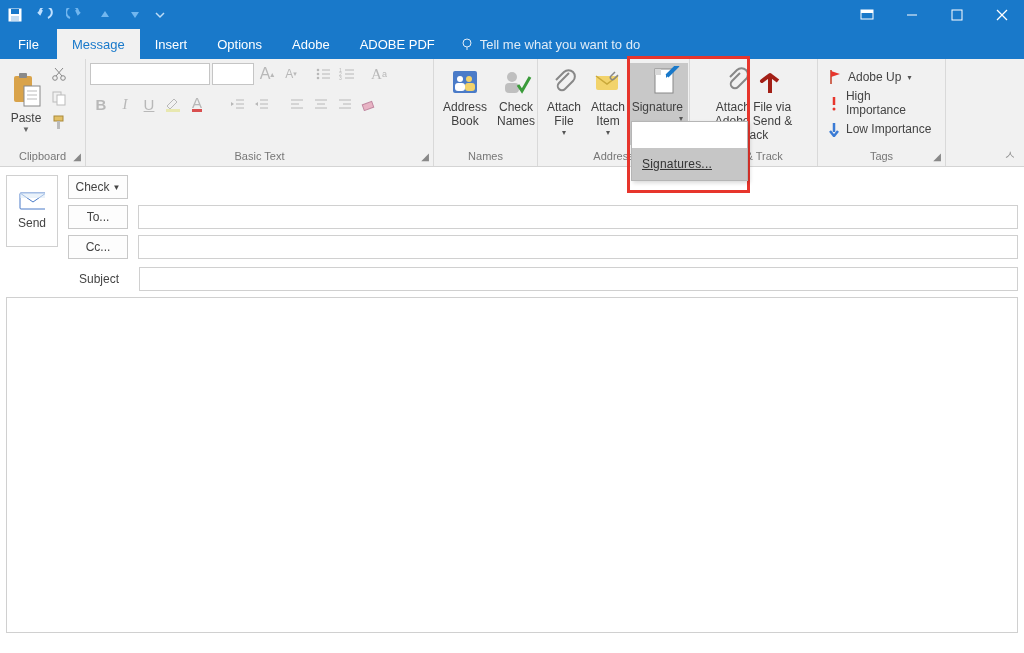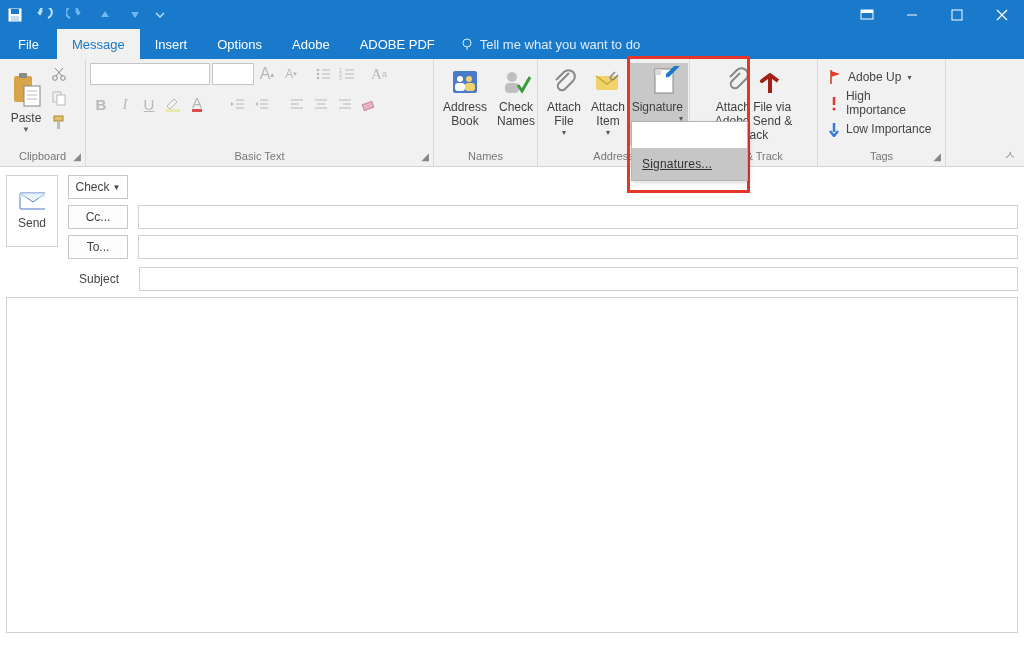--- a/index.html
+++ b/index.html
@@ -442,27 +442,27 @@
     </div>
     <div style="flex:1">
       <div class="row">
         <div class="addr-btn">
           <span>Check</span>
           <span style="font-size:8px;margin-left:3px;">▼</span>
         </div>
       </div>
       <div class="row">
         <div class="addr-btn">
-            <span>Cc...</span>
+            <span>To...</span>
           </div>
         <div class="addr-field"></div>
       </div>
       <div class="row">
         <div class="addr-btn">
-            <span>To...</span>
+            <span>Cc...</span>
           </div>
         <div class="addr-field"></div>
       </div>
     </div>
   </div>
   <div class="row" style="margin-top:2px;">
     <div class="subj-lbl">Subject</div>
     <div class="addr-field" style="margin-right:0"></div>
   </div>
 </div>

